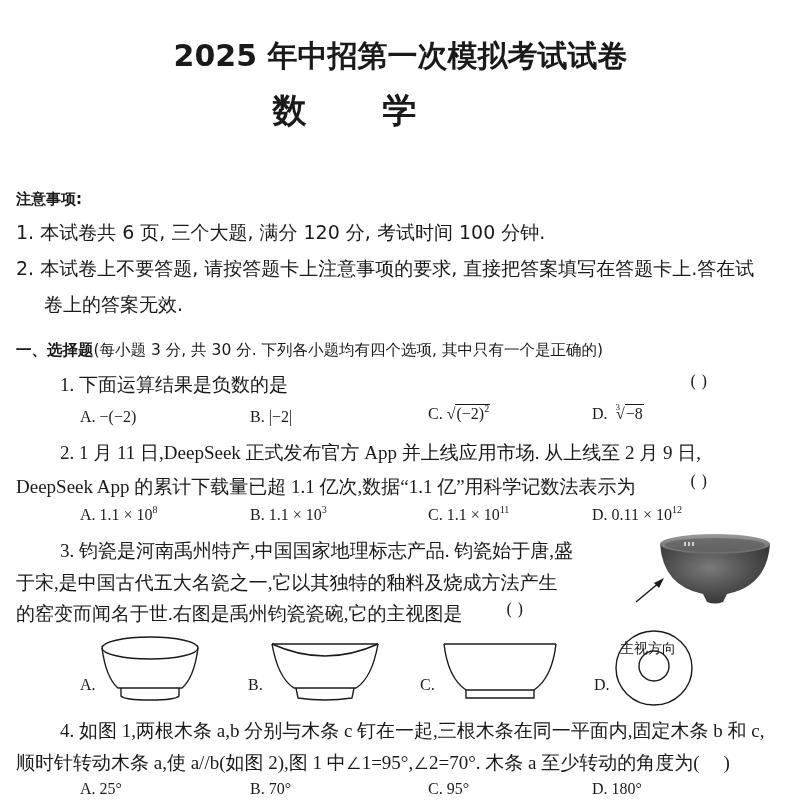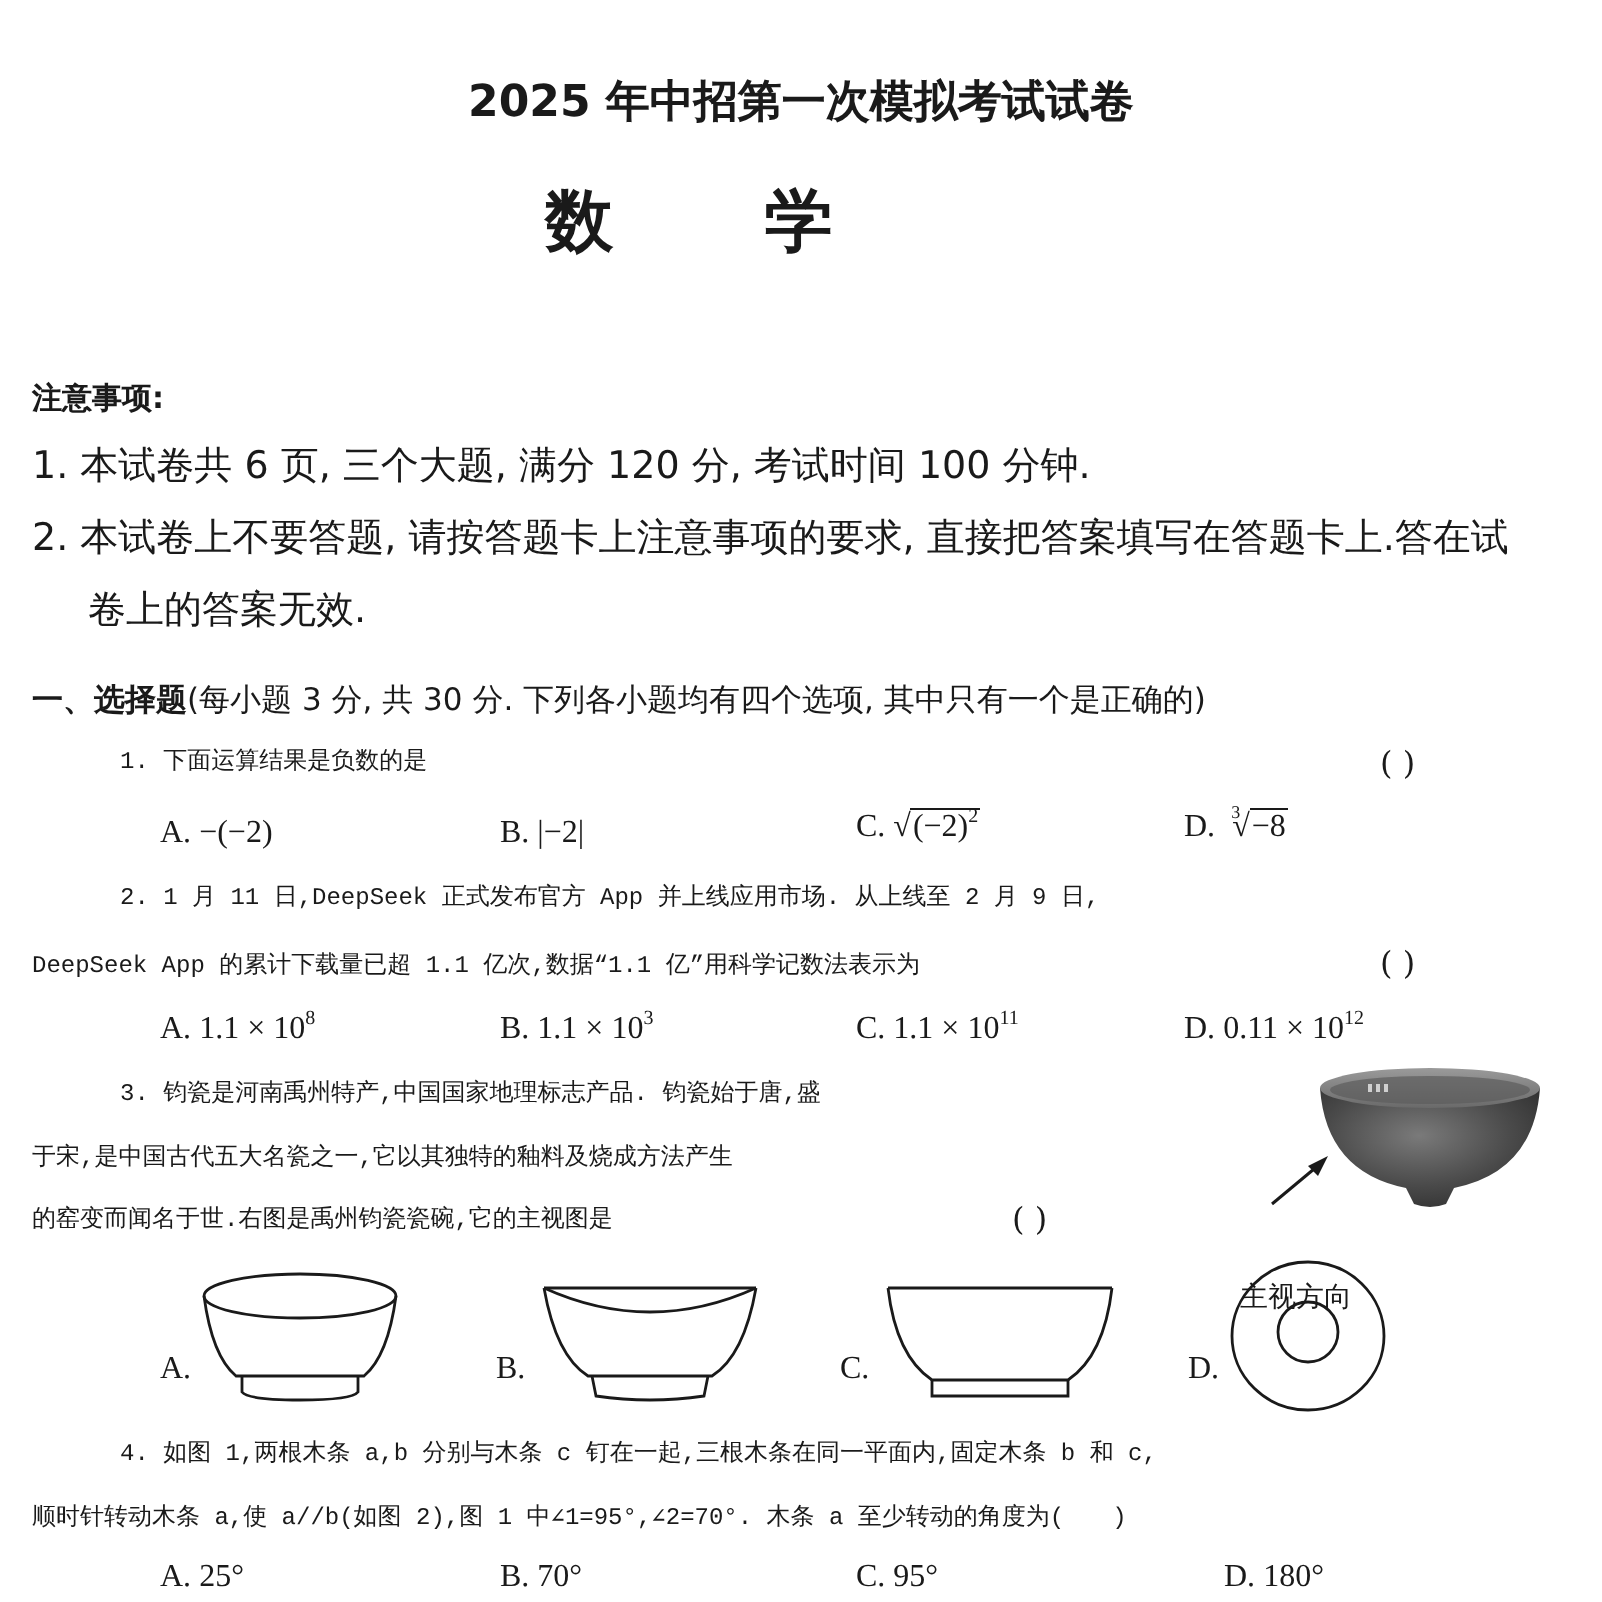--- a/index.html
+++ b/index.html
@@ -4,34 +4,34 @@
   <style>
     html, body { margin: 0; padding: 0; background: #ffffff; }
     body {
       width: 801px; height: 801px; overflow: hidden; position: relative;
       font-family: "DejaVu Serif", "Liberation Serif", serif;
       color: #1a1a1a;
     }
     .abs { position: absolute; white-space: nowrap; }
     .title {
       left: 0; width: 801px; top: 36px; text-align: center;
-      font-size: 22px; font-weight: bold; letter-spacing: 0px;
+      font-size: 30px; font-weight: bold; letter-spacing: 0px;
       font-family: "DejaVu Sans", "Liberation Sans", sans-serif;
     }
     .subject {
       left: 0; width: 691px; top: 88px; text-align: center;
       font-size: 34px; font-weight: bold; word-spacing: 60px;
       font-family: "DejaVu Sans", "Liberation Sans", sans-serif;
       letter-spacing: 2px;
     }
     .notes-heading { left: 16px; top: 190px; font-size: 15px; font-weight: bold; font-family: "DejaVu Sans", sans-serif; }
     .note { font-size: 19px; font-family: "DejaVu Sans", sans-serif; }
     .section { left: 16px; top: 340px; font-size: 15.5px; font-family: "DejaVu Sans", sans-serif; }
     .section b { font-weight: bold; }
-    .q { font-size: 12px; font-family: Liberation Mono, monospace; }
+    .q { font-size: 19px; font-family: Liberation Serif, serif; }
     .paren { font-size: 16px; font-family: "DejaVu Serif", serif; }
     .opt { font-size: 16px; font-family: "Liberation Serif", serif; }
     sup { font-size: 10px; vertical-align: 7px; line-height: 0; }
     .sqrt { display: inline-block; position: relative; }
     .sqrt .rad { border-top: 1.3px solid #1a1a1a; padding: 0 1px; }
     .root-idx { font-size: 9px; position: relative; top: -9px; left: 4px; }
     .figure svg { display: block; }
     .caption { font-size: 14px; font-family: "DejaVu Sans", sans-serif; margin-top: 36px; }
   </style>
 </head>
@@ -173,15 +173,15 @@
 
 <div class="abs opt" style="left:80px; top:780px;">
   <span>A.</span> <span>25°</span>
 </div>
 <div class="abs opt" style="left:250px; top:780px;">
   <span>B.</span> <span>70°</span>
 </div>
 <div class="abs opt" style="left:428px; top:780px;">
   <span>C.</span> <span>95°</span>
 </div>
-<div class="abs opt" style="left:592px; top:780px;margin-left:20px;">
+<div class="abs opt" style="left:592px; top:780px;">
   <span>D.</span> <span>180°</span>
 </div>
 
 </body></html>

